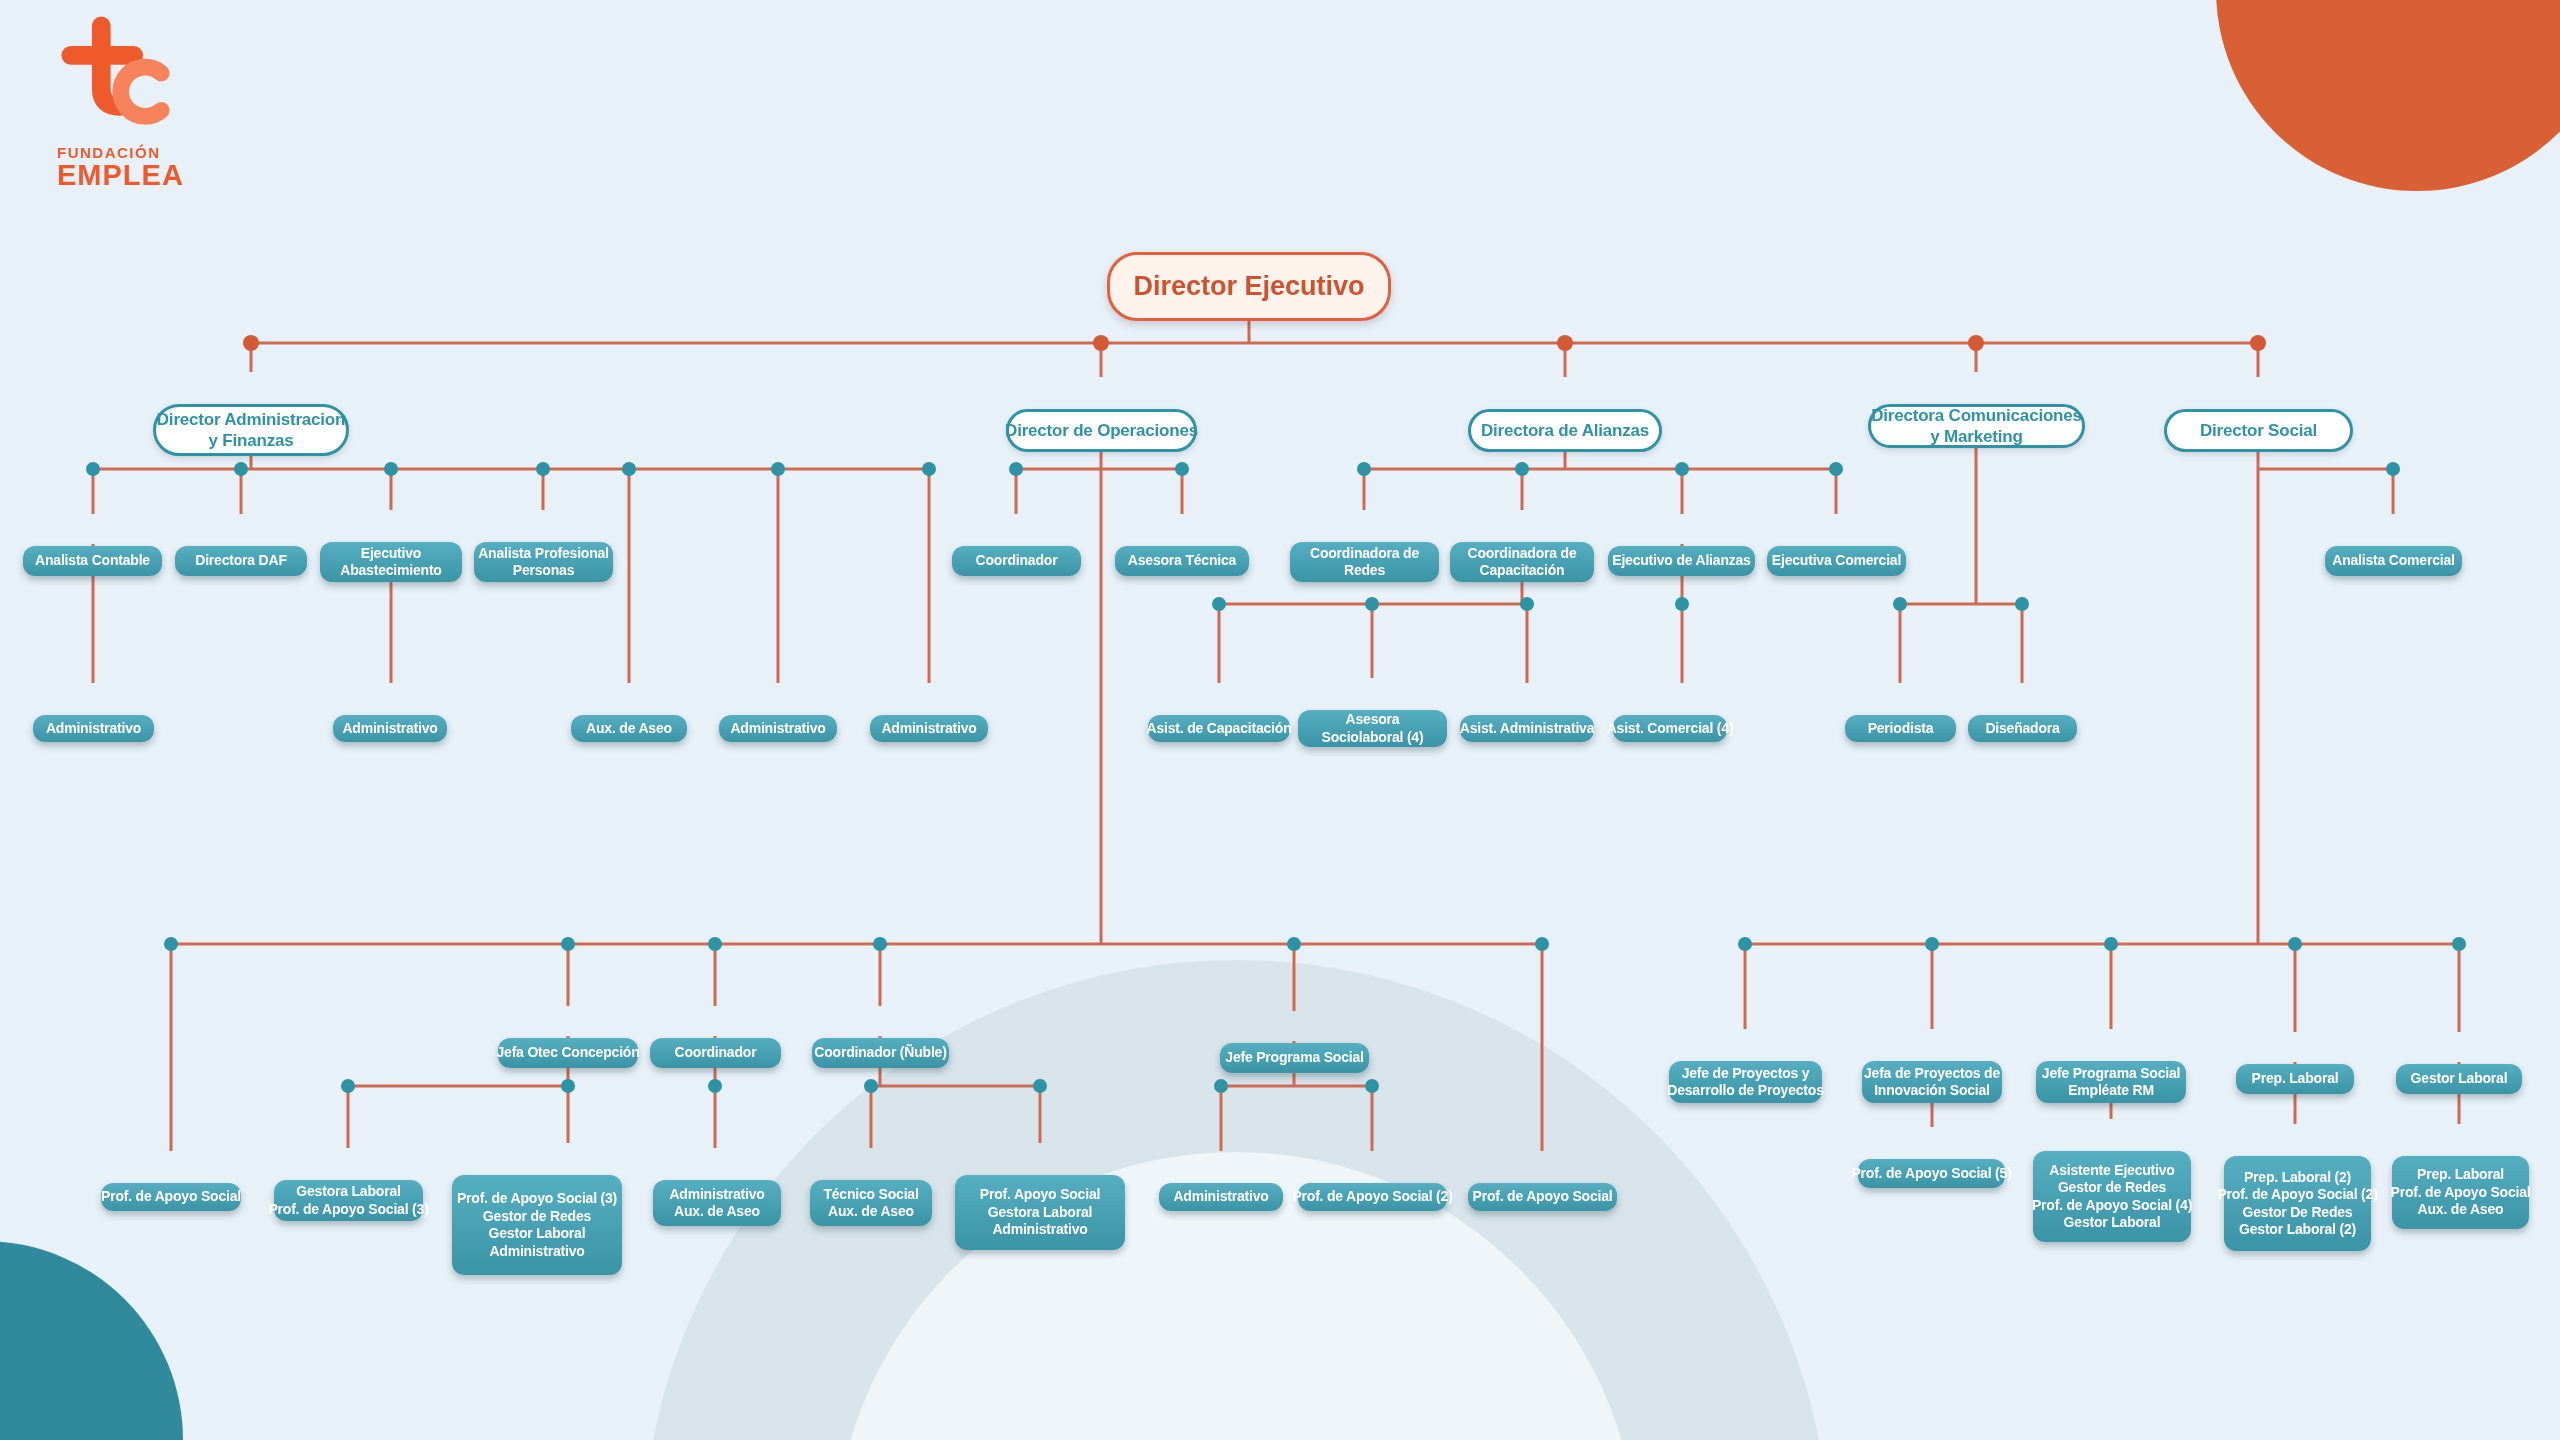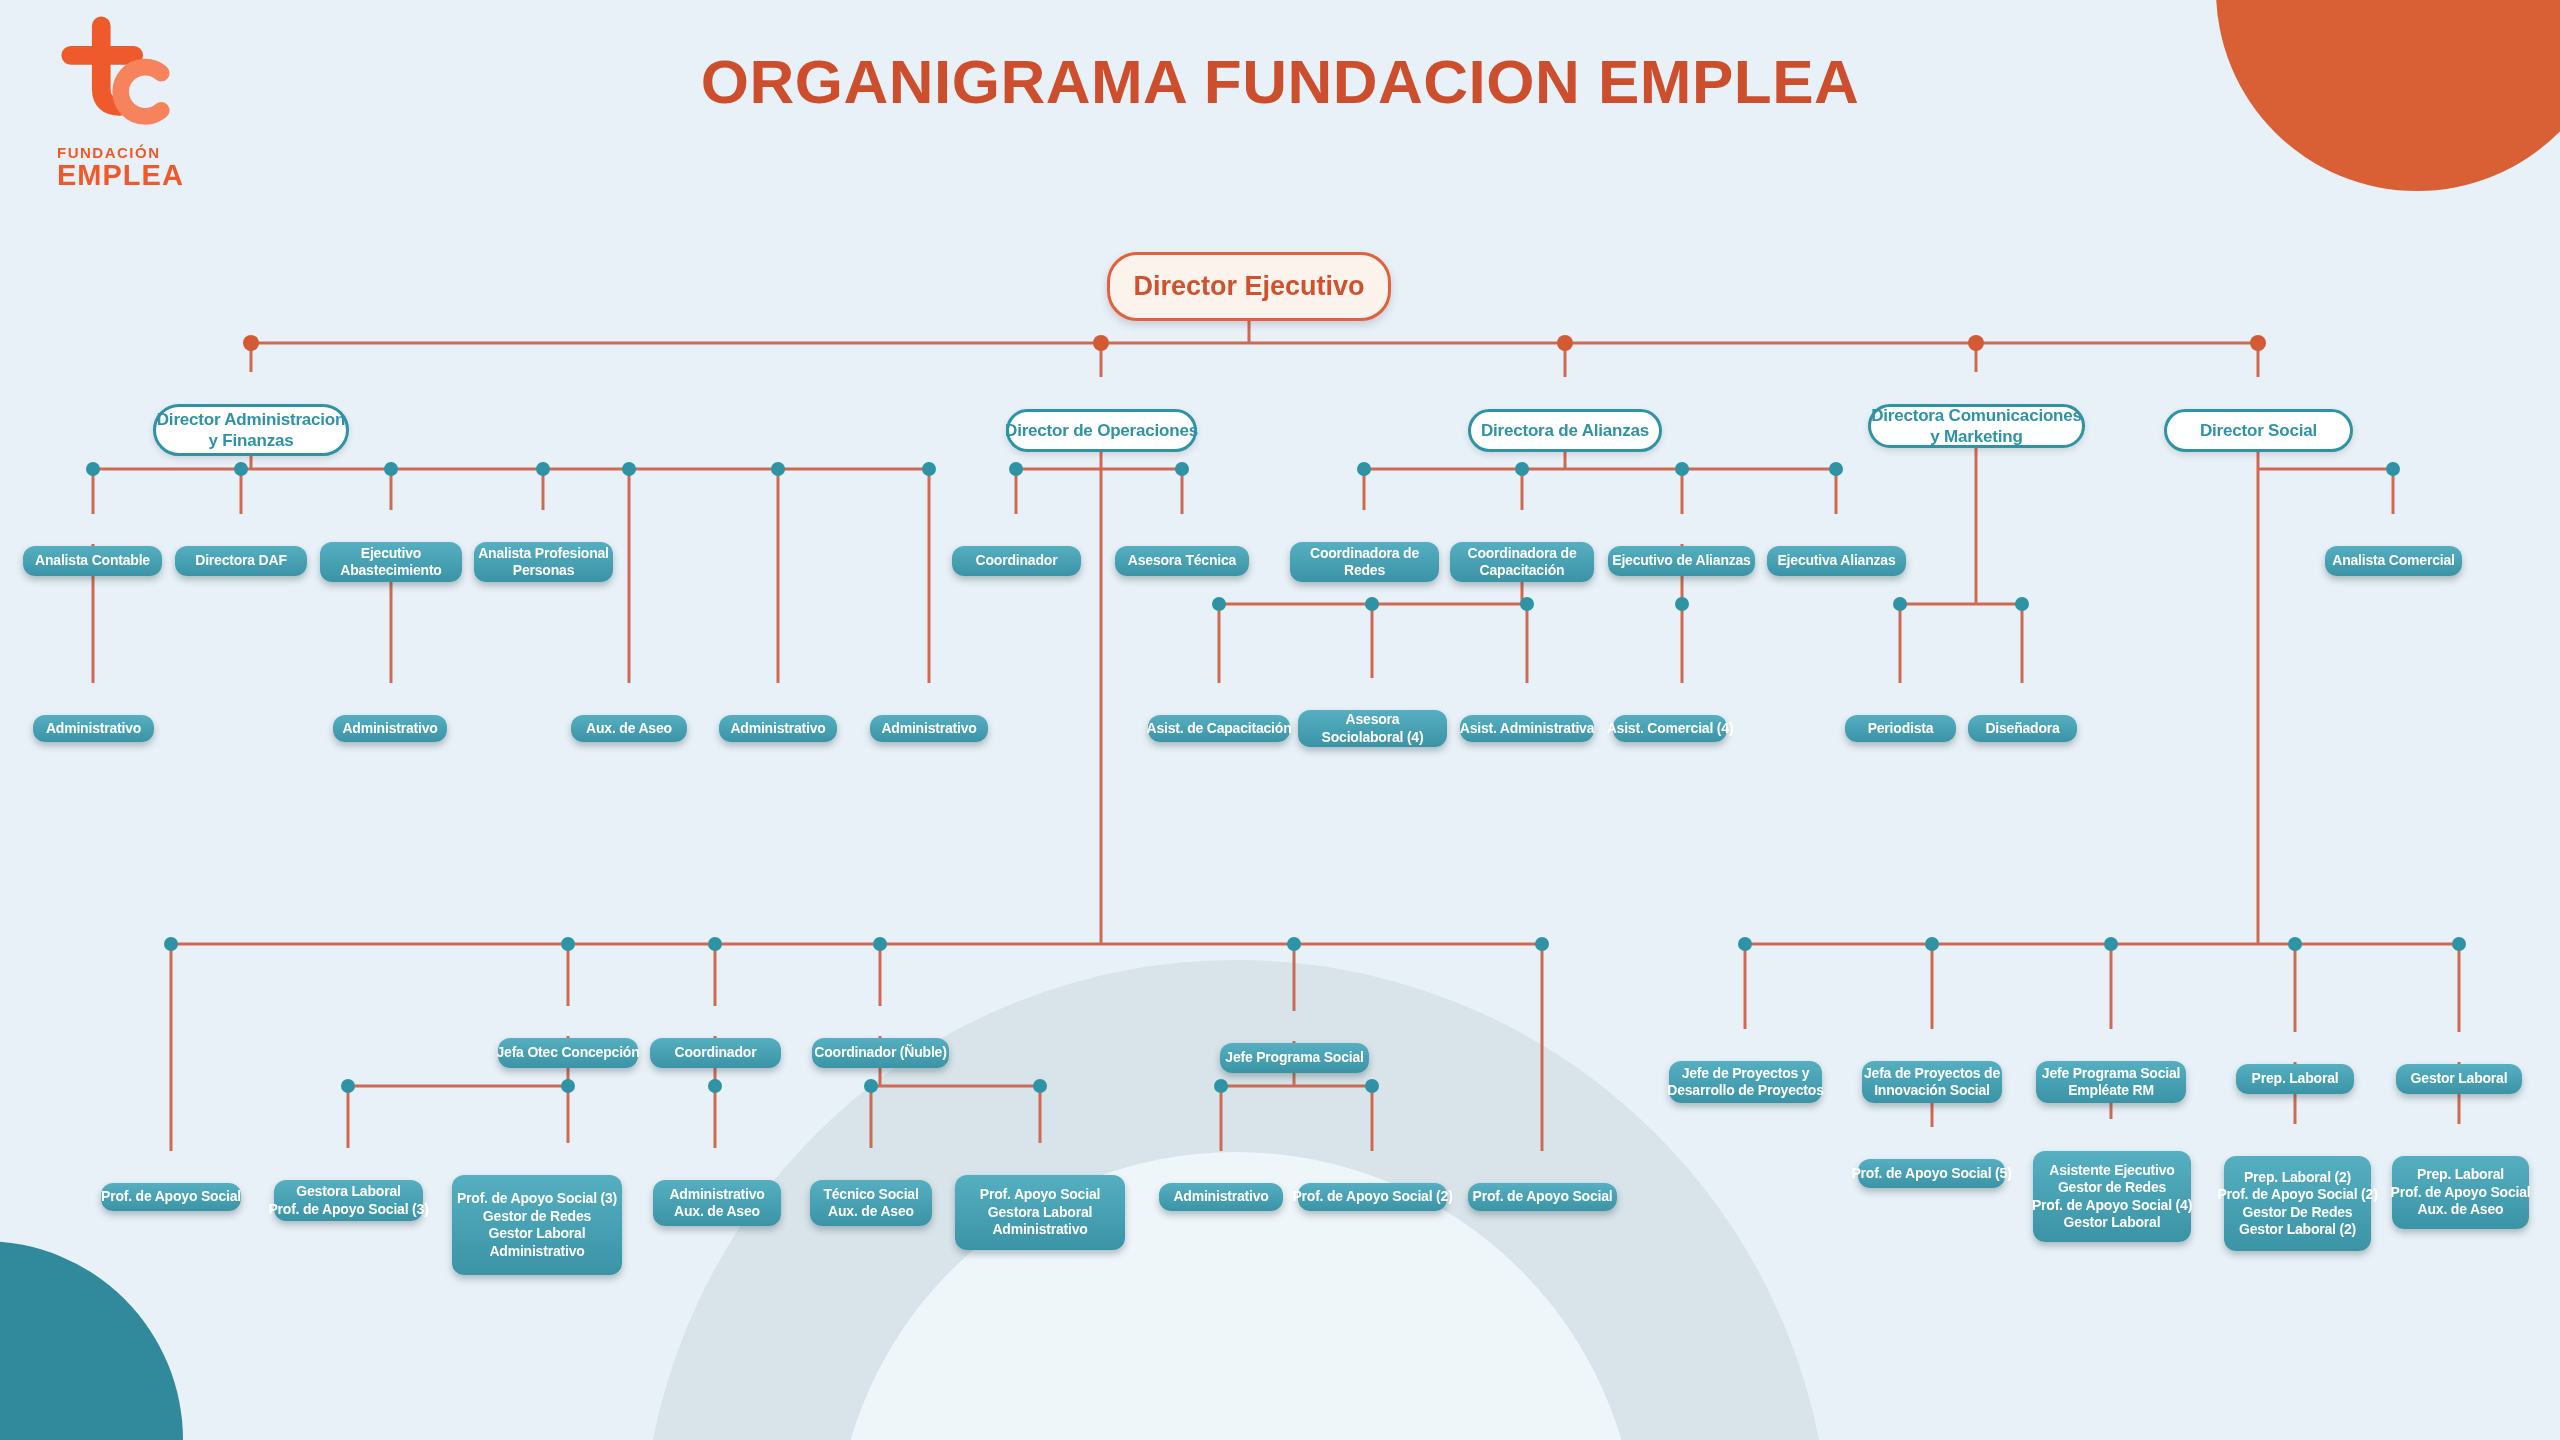--- a/index.html
+++ b/index.html
@@ -77,21 +77,20 @@
       <g fill="none" stroke-linecap="round">
         <path d="M45 12 L45 76 Q45 94 64 94" stroke="#ee5a2b" stroke-width="19"></path>
         <path d="M14 42 L78 42" stroke="#ee5a2b" stroke-width="19"></path>
         <path d="M106 60 A25 25 0 1 0 106 98" stroke="#f6835c" stroke-width="17"></path>
       </g>
     </svg>
     <div class="logo-line1">FUNDACIÓN</div>
     <div class="logo-line2">EMPLEA</div>
   </div>
 
-  <h1 class="title">ORGANIGRAMA FUNDACION EMPLEA</h1>
 
   <svg class="connectors" viewBox="0 0 2560 1440">
 
     <path d="M1249 289 V343 M251 343 H2258 M251 343 V372 M1101 343 V377 M1565 343 V377 M1976 343 V372 M2258 343 V377"></path>
 
     <path d="M251 424 V469 M93 469 H929 M93 469 V514 M241 469 V514 M391 469 V510 M543 469 V510 M629 469 V683 M778 469 V683 M929 469 V683 M93 544 V683 M391 550 V683"></path>
 
     <path d="M1101 420 V469 M1016 469 H1182 M1016 469 V514 M1182 469 V514 M1101 469 V944 M171 944 H1542 M171 944 V1151 M568 944 V1006 M715 944 V1006 M880 944 V1006 M1294 944 V1011 M1542 944 V1151"></path>
 
     <path d="M568 1036 V1086 M348 1086 H568 M348 1086 V1148 M568 1086 V1143 M715 1036 V1148 M880 1036 V1086 M871 1086 H1040 M871 1086 V1148 M1040 1086 V1143 M1294 1041 V1086 M1221 1086 H1372 M1221 1086 V1151 M1372 1086 V1151"></path>
@@ -174,21 +173,21 @@
   <div class="node lvl3" style="left:870px;top:683px;width:118px;height:27px">Administrativo</div>
 
   <div class="node lvl3" style="left:952px;top:514px;width:129px;height:30px">Coordinador</div>
   <div class="node lvl3" style="left:1115px;top:514px;width:134px;height:30px">Asesora Técnica</div>
 
   <div class="node lvl3" style="left:1290px;top:510px;width:149px;height:40px">Coordinadora de
 Redes</div>
   <div class="node lvl3" style="left:1450px;top:510px;width:144px;height:40px">Coordinadora de
 Capacitación</div>
   <div class="node lvl3" style="left:1608px;top:514px;width:147px;height:30px">Ejecutivo de Alianzas</div>
-  <div class="node lvl3" style="left:1767px;top:514px;width:139px;height:30px">Ejecutiva Alianzas</div>
+  <div class="node lvl3" style="left:1767px;top:514px;width:139px;height:30px">Ejecutiva Comercial</div>
   <div class="node lvl3" style="left:1148px;top:683px;width:142px;height:27px">Asist. de Capacitación</div>
   <div class="node lvl3" style="left:1298px;top:678px;width:149px;height:37px">Asesora
 Sociolaboral (4)</div>
   <div class="node lvl3" style="left:1460px;top:683px;width:134px;height:27px">Asist. Administrativa</div>
   <div class="node lvl3" style="left:1613px;top:683px;width:114px;height:27px">Asist. Comercial (4)</div>
 
   <div class="node lvl3" style="left:1845px;top:683px;width:111px;height:27px">Periodista</div>
   <div class="node lvl3" style="left:1968px;top:683px;width:109px;height:27px">Diseñadora</div>
 
   <div class="node lvl3" style="left:2325px;top:514px;width:137px;height:30px">Analista Comercial</div>

